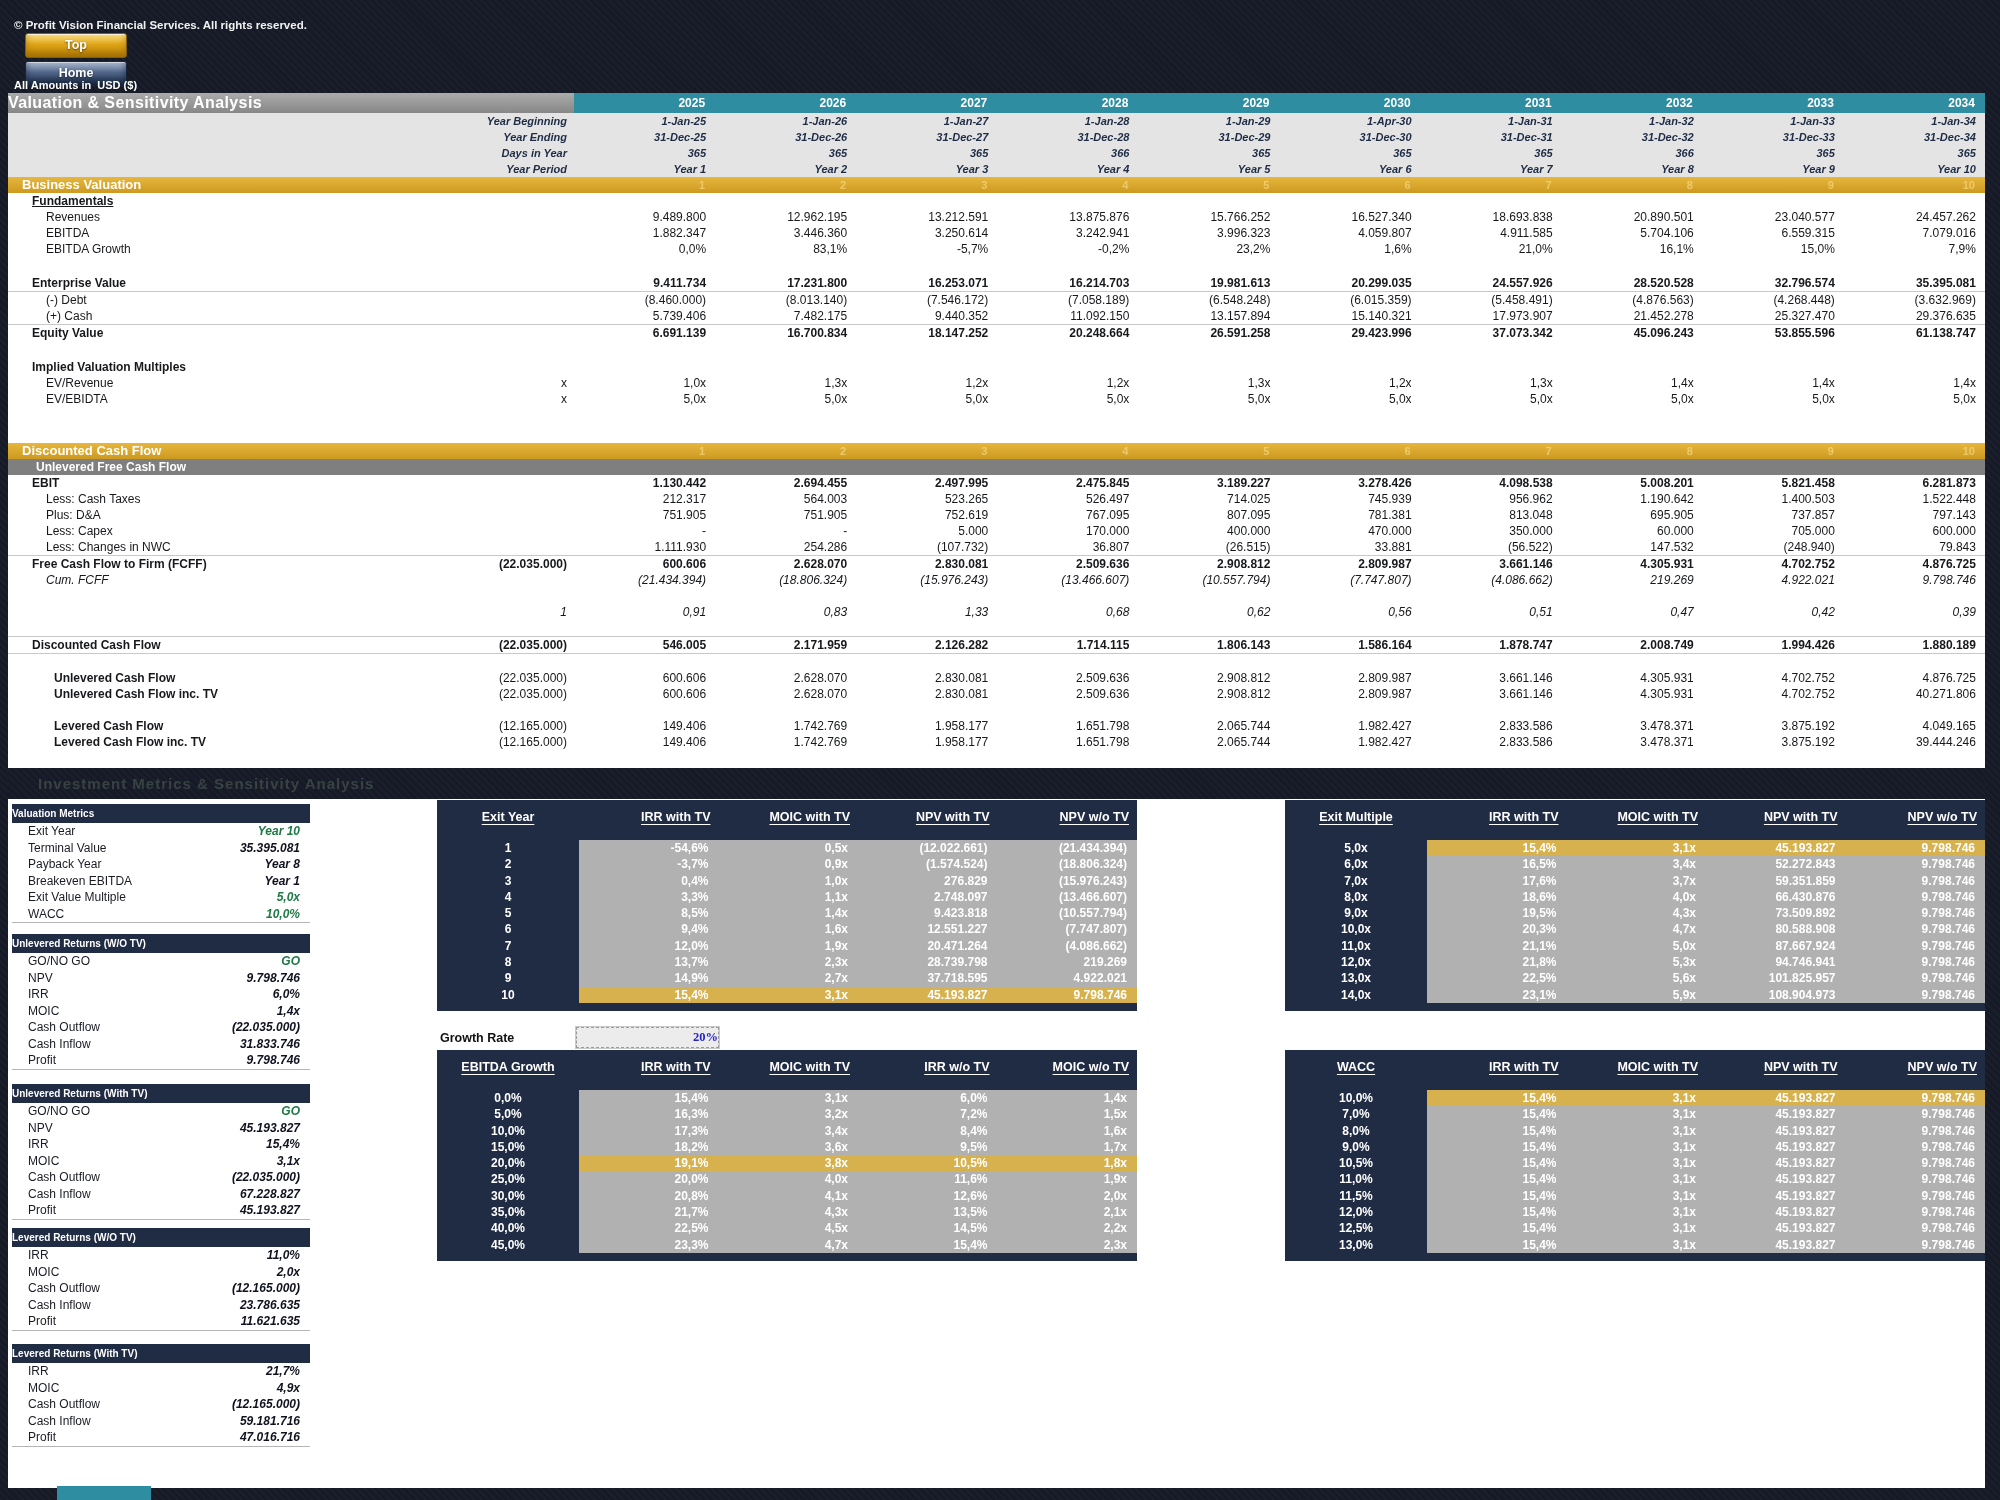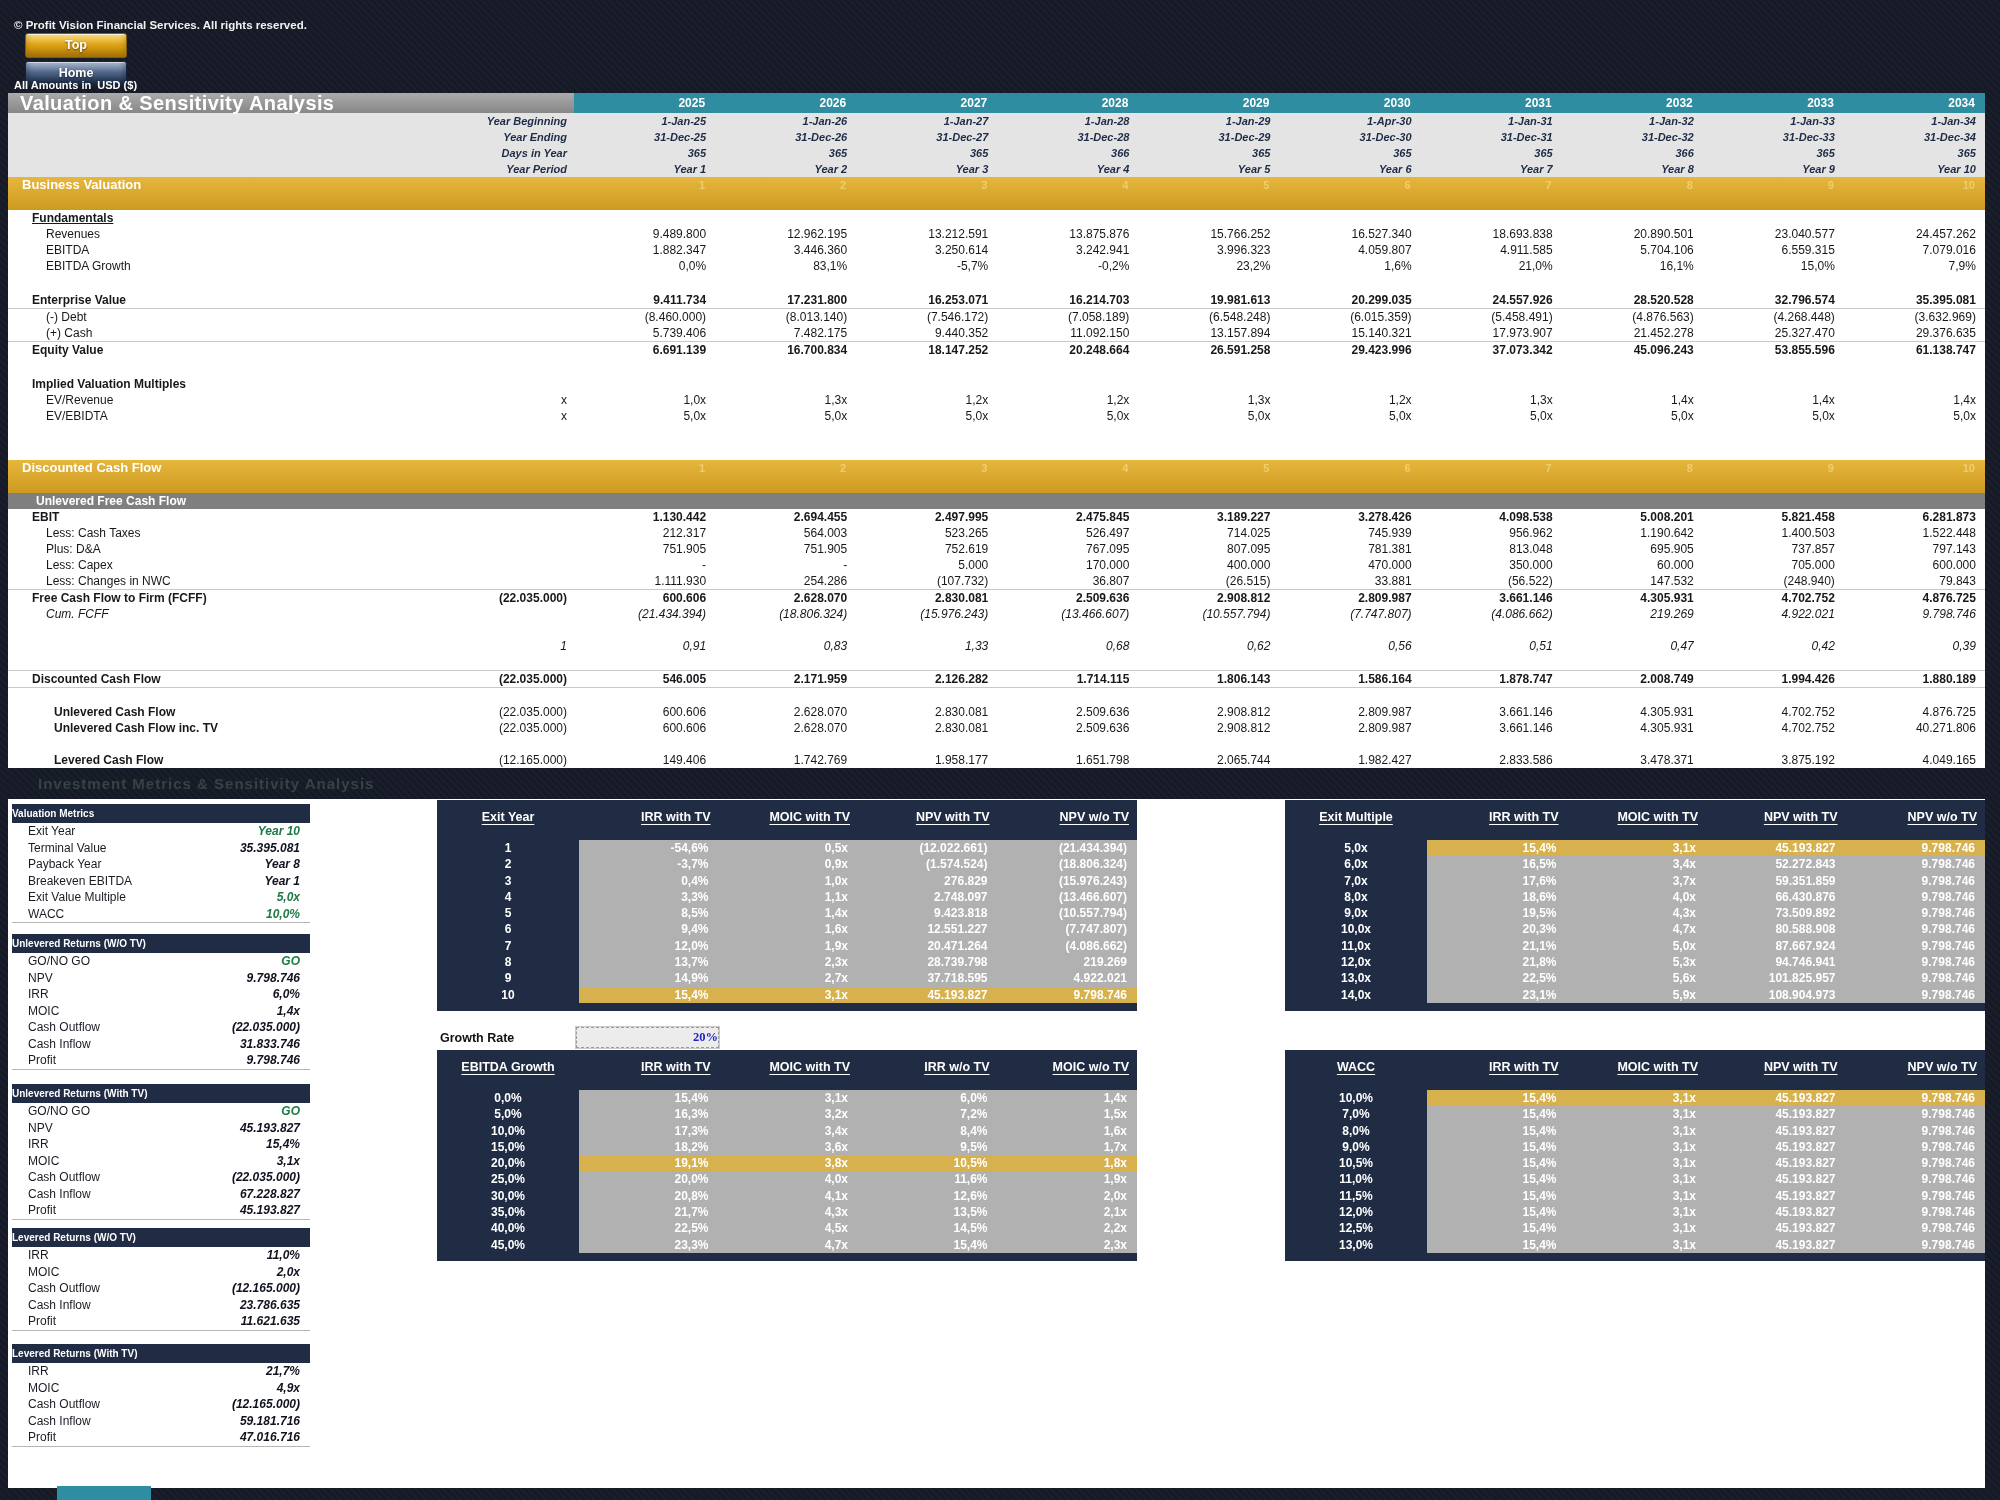--- a/index.html
+++ b/index.html
@@ -13,34 +13,34 @@
     font-size:12.5px;text-align:center;line-height:23px;cursor:pointer;text-shadow:0 1px 2px rgba(0,0,0,.55);}
   .btn-top{top:33px;background:linear-gradient(#fbe08a,#e0a517 45%,#c08a08);border:1px solid #7e5f06;
     box-shadow:inset 0 1px 0 rgba(255,255,255,.65), inset 0 -5px 7px rgba(120,75,0,.45);}
   .btn-home{top:61px;background:linear-gradient(#aebdd2,#51668a 45%,#243852);border:1px solid #17253c;
     box-shadow:inset 0 1px 0 rgba(255,255,255,.5), inset 0 -5px 7px rgba(8,18,38,.55);}
   .amounts{position:absolute;left:14px;top:79px;color:#fff;font-size:11px;font-weight:bold;}
   
   .sheet-white{position:absolute;left:8px;top:93px;width:1977px;height:1395px;background:#ffffff;}
   .sheet{position:absolute;left:8px;top:93px;width:1977px;}
   .sh-head{display:flex;height:20px;}
-  .sh-title{width:566px;background:linear-gradient(#ababab,#878787);color:#fff;font-size:20px;font-weight:bold;
-    padding-left:12px;line-height:20px;letter-spacing:.4px;box-sizing:border-box;}
+  .sh-title{width:566px;background:linear-gradient(#ababab,#878787);color:#fff;font-size:16px;font-weight:bold;
+    line-height:20px;letter-spacing:.4px;box-sizing:border-box;}
   .sh-years{width:1411px;background:#2e8da0;display:grid;grid-template-columns:repeat(10,141.1px);}
   .sh-year{color:#fff;font-weight:bold;font-size:12px;text-align:right;padding-right:10px;line-height:20px;}
   .row{display:grid;grid-template-columns:450px 116px repeat(10,141.1px);height:16px;line-height:16px;
     font-size:12px;color:#17181c;background:#fff;}
   .row.tl{background:#e4e4e4;color:#1d2b45;font-weight:bold;font-style:italic;font-size:11px;}
   .tl-lab{grid-column:1/3;text-align:right;padding-right:7px;}
   .cell{text-align:right;padding-right:9px;overflow:hidden;}
   .y0c{text-align:right;padding-right:7px;}
   .lab.l1{padding-left:24px;} .lab.l2{padding-left:38px;} .lab.l3{padding-left:46px;}
   .bold{font-weight:bold;} .ital{font-style:italic;} .undl{text-decoration:underline;}
   .b-top{border-top:1px solid #c9c9c9;} .b-bot{border-bottom:1px solid #c9c9c9;}
-  .band{position:relative;height:33px;background:linear-gradient(#e6b63d,#cd9a20);color:#fff;font-weight:bold;
+  .band{position:relative;height:16px;background:linear-gradient(#e6b63d,#cd9a20);color:#fff;font-weight:bold;
     font-size:13px;line-height:16px;}
   .band .blab{padding-left:14px;}
   .ghosts{position:absolute;right:0;top:0;width:1411px;display:grid;grid-template-columns:repeat(10,141.1px);}
   .ghosts .g{text-align:right;padding-right:10px;color:rgba(255,230,150,.55);font-size:11px;font-weight:bold;}
   .subband{height:16px;background:#7f7f7f;color:#fff;font-weight:bold;font-size:12px;line-height:16px;
     padding-left:28px;}
   .spacer{background:#fff;}
   
   .divider-strip{position:absolute;left:8px;top:768px;width:1977px;height:31px;background:#151a26;
     background-image:repeating-linear-gradient(45deg,rgba(255,255,255,.022) 0 2px,transparent 2px 5px);}

